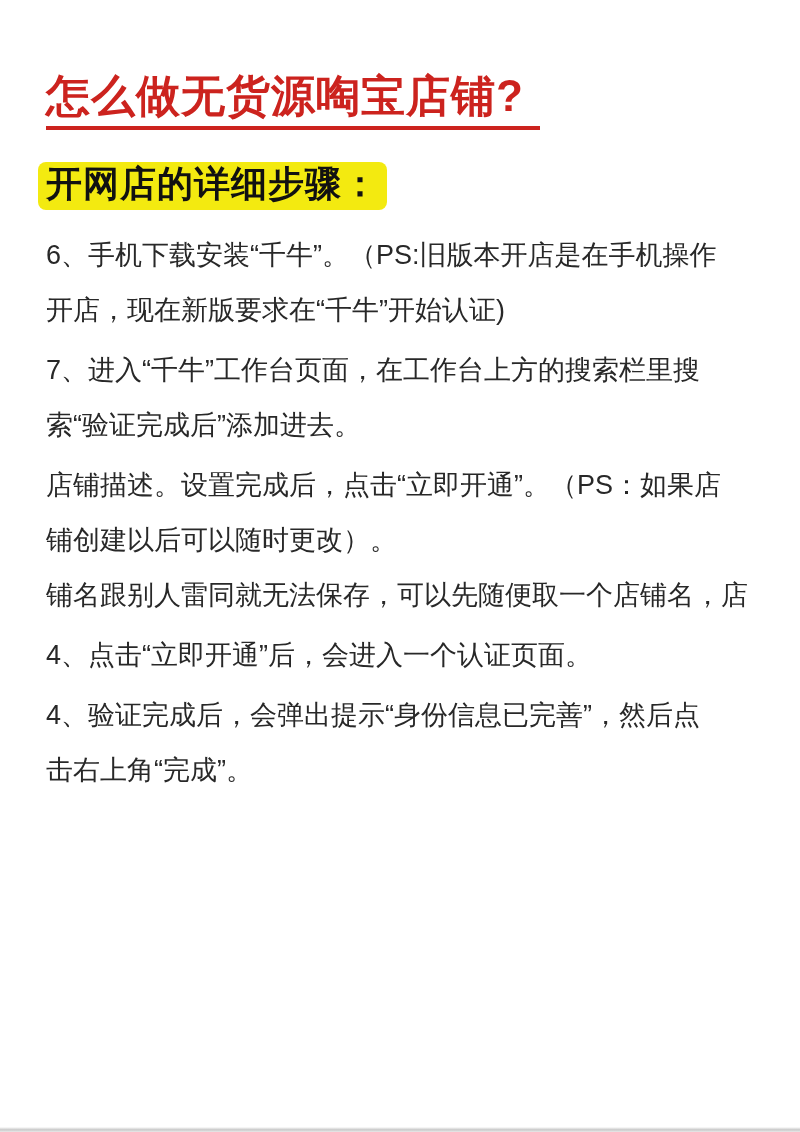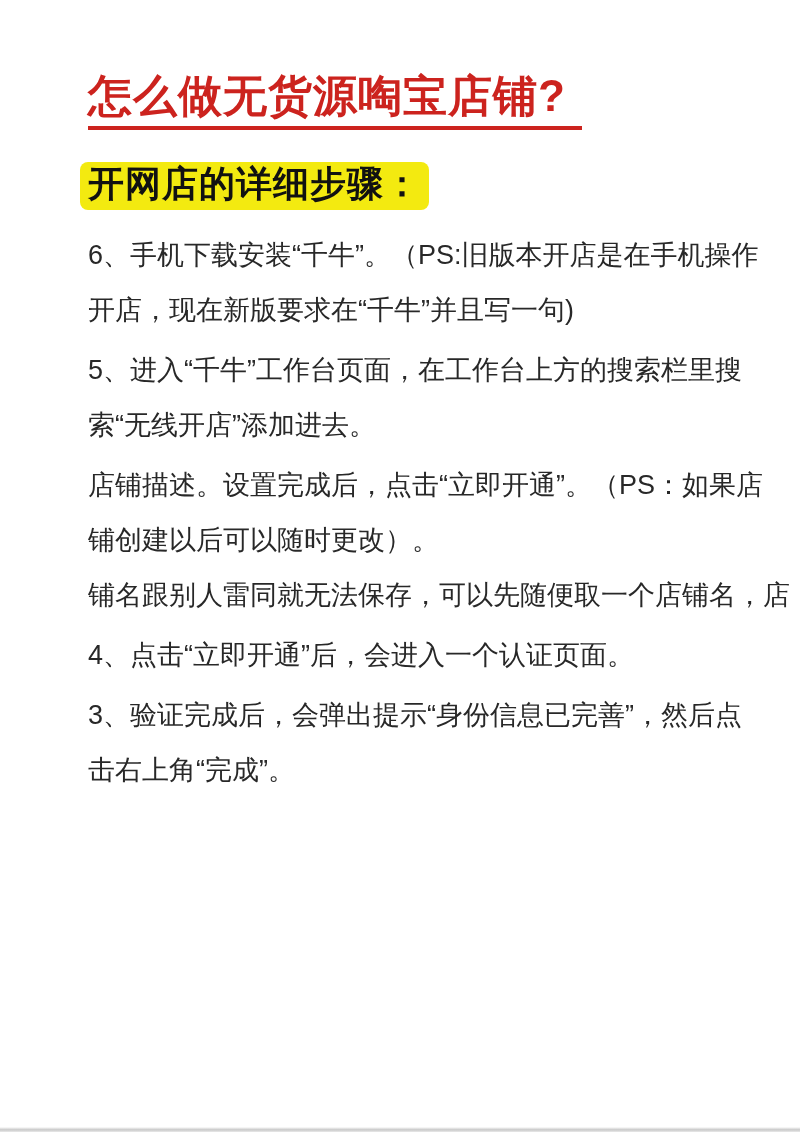--- a/index.html
+++ b/index.html
@@ -9,21 +9,21 @@
   }
   .page {
     position: relative;
     width: 800px;
     height: 1132px;
     background: #ffffff;
     overflow: hidden;
     font-family: "Liberation Sans", "DejaVu Sans", sans-serif;
   }
   .content {
-    padding: 74px 46px 0 88px;
+    padding: 74px 46px 0 46px;
   }
   .title {
     margin: 0;
     font-size: 44px;
     line-height: 1.0;
     font-weight: 900;
     color: var(--red, #cc231e);
     letter-spacing: 1px;
   }
   .title .underlined {
@@ -82,40 +82,40 @@
       <span class="underlined">怎么做无货源啕宝店铺?</span>
     </h1>
 
 
     <div class="section-heading-row">
       <span class="highlight">开网店的详细步骤：</span>
     </div>
 
     <div class="step">
       <div class="ln">6、手机下载安装“千牛”。（PS:旧版本开店是在手机操作</div>
-      <div class="ln">开店，现在新版要求在“千牛”并且写一句)</div>
+      <div class="ln">开店，现在新版要求在“千牛”开始认证)</div>
     </div>
 
     <div class="step">
-      <div class="ln">5、进入“千牛”工作台页面，在工作台上方的搜索栏里搜</div>
-      <div class="ln">索“无线开店”添加进去。</div>
+      <div class="ln">7、进入“千牛”工作台页面，在工作台上方的搜索栏里搜</div>
+      <div class="ln">索“验证完成后”添加进去。</div>
     </div>
 
     <div class="step">
       <div class="ln">店铺描述。设置完成后，点击“立即开通”。（PS：如果店</div>
       <div class="ln">铺创建以后可以随时更改）。</div>
       <div class="ln">铺名跟别人雷同就无法保存，可以先随便取一个店铺名，店</div>
     </div>
 
     <div class="step">
       <div class="ln">4、点击“立即开通”后，会进入一个认证页面。</div>
     </div>
 
     <div class="step">
-      <div class="ln">3、验证完成后，会弹出提示“身份信息已完善”，然后点</div>
+      <div class="ln">4、验证完成后，会弹出提示“身份信息已完善”，然后点</div>
       <div class="ln">击右上角“完成”。</div>
     </div>
 
 
 
   </div>
 
   <div class="bottom-strip"></div>
 </div>
 

